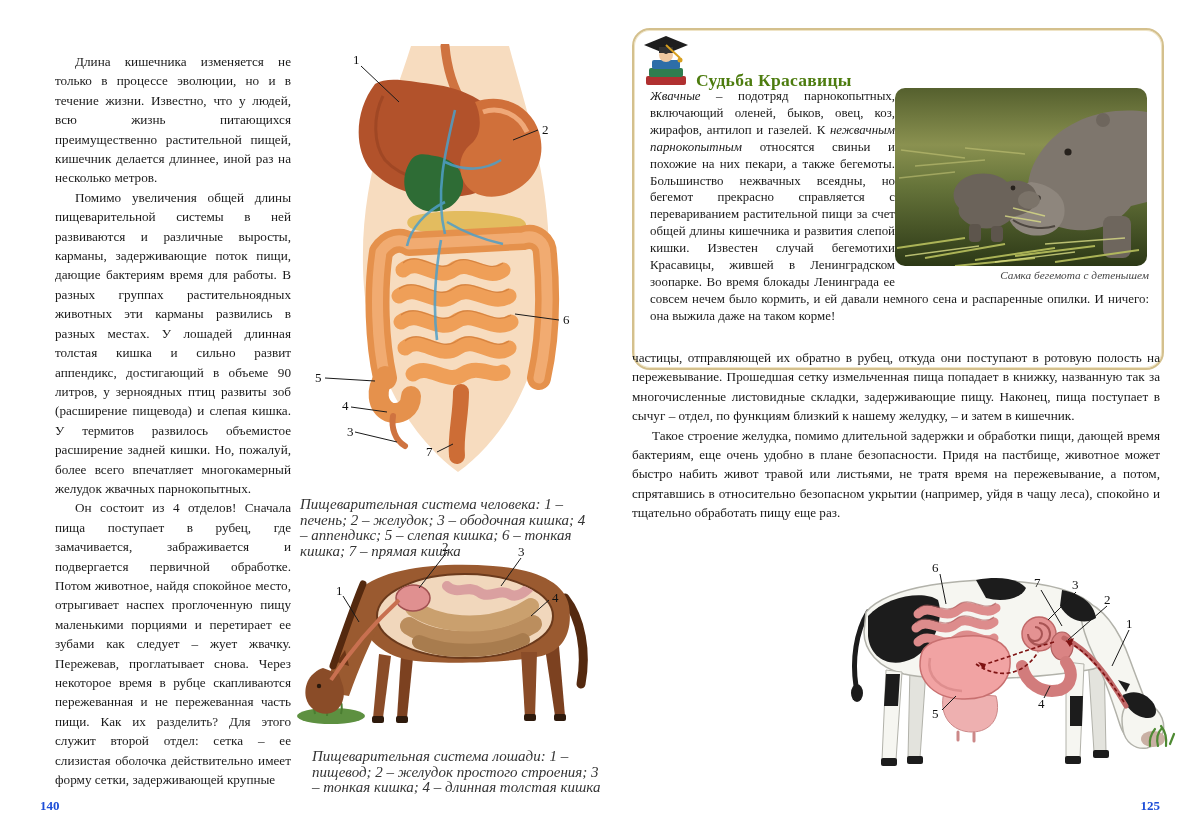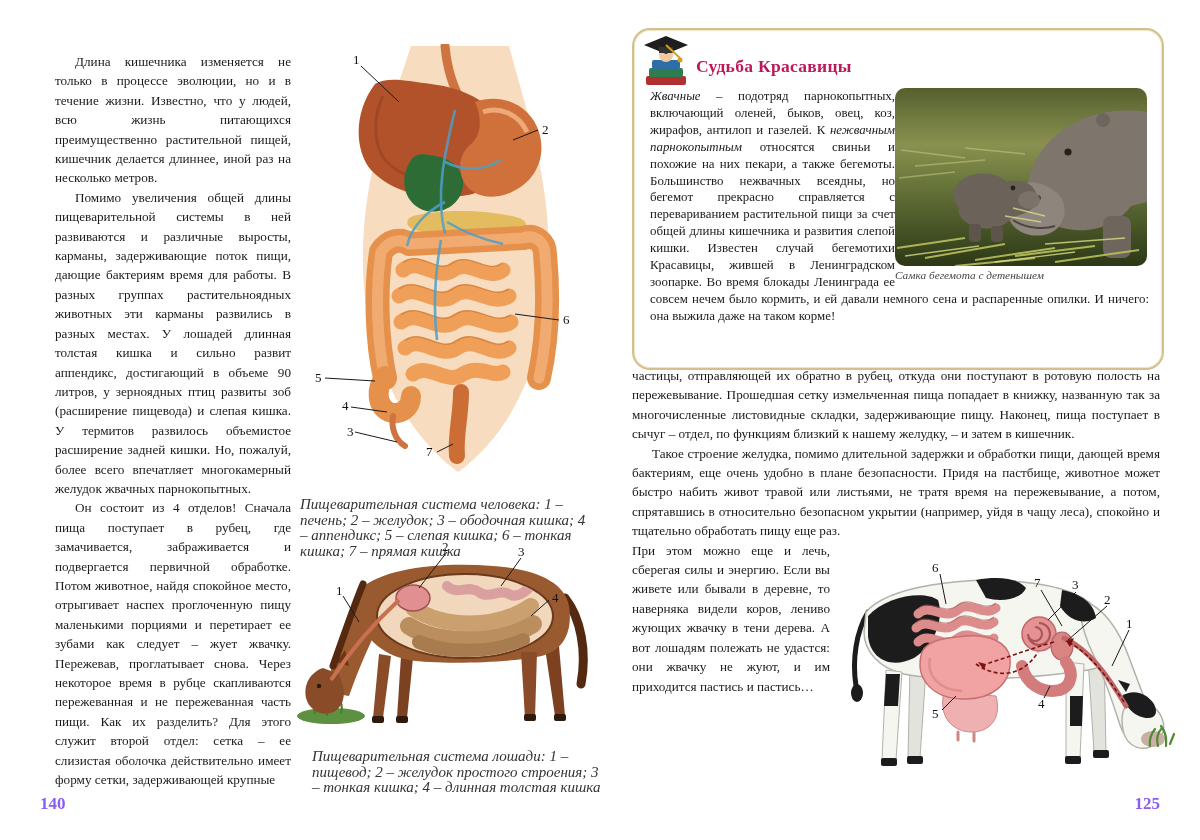--- a/index.html
+++ b/index.html
@@ -7,31 +7,31 @@
   .spread{position:relative;width:1200px;height:840px;background:#ffffff;overflow:hidden;}
   .jtext{font-size:13.2px;line-height:19.4px;color:#1a1a1a;text-align:justify;hyphens:auto;}
   .jtext p{margin:0;}
   .jtext p.indent{text-indent:20px;}
   .caption{font-style:italic;font-size:15px;line-height:15.6px;color:#333;}
   .left-text{position:absolute;left:55px;top:52px;width:236px;height:736px;overflow:hidden;}
   .fig-human{position:absolute;left:295px;top:44px;width:330px;height:432px;}
   .cap-human{position:absolute;left:300px;top:482px;width:292px;}
   .fig-horse{position:absolute;left:297px;top:540px;width:322px;height:188px;}
   .cap-horse{position:absolute;left:312px;top:734px;width:292px;}
-  .pagenum{position:absolute;bottom:26px;font-size:17px;font-weight:bold;color:#8b5cf6;}
+  .pagenum{position:absolute;bottom:26px;font-size:13px;font-weight:bold;color:#1d4ed8;}
   .pagenum.pleft{left:40px;}
   .pagenum.pright{right:40px;}
   .infobox{position:absolute;left:632px;top:28px;width:528px;height:338px;border:2px solid #d4c08d;border-radius:18px;background:#fff;box-shadow:inset 0 0 0 1px #efe4c6;}
   .box-icon{position:absolute;left:8px;top:4px;width:48px;height:54px;}
-  .box-title{position:absolute;left:62px;top:26px;font-size:17.5px;font-weight:bold;color:#be185d;letter-spacing:.3px;}
+  .box-title{position:absolute;left:62px;top:40px;font-size:17.5px;font-weight:bold;color:#4d7c0f;letter-spacing:.3px;}
   .box-body{position:absolute;left:16px;right:13px;top:58px;bottom:8px;overflow:hidden;font-size:12.9px;line-height:16.9px;text-align:justify;color:#1a1a1a;hyphens:auto;}
   .photo-fig{float:right;width:254px;margin:0 0 2px 10px;}
   .photo{width:252px;height:178px;border-radius:10px;overflow:hidden;display:block;}
-  .photo-cap{font-style:italic;font-size:11.3px;color:#444;text-align:left;margin-top:3px;line-height:13px;}
-  .right-main{position:absolute;left:632px;top:366px;width:528px;}
+  .photo-cap{font-style:italic;font-size:11.3px;color:#444;text-align:right;margin-top:3px;line-height:13px;}
+  .right-main{position:absolute;left:632px;top:348px;width:528px;}
   .right-main p{margin:0;}
   .rp2b{width:198px;}
   .cow-cap{width:176px;margin:5px 0 0 32px;}
   .fig-cow{position:absolute;left:826px;top:546px;width:350px;height:242px;}
   .lead{font-weight:normal;font-style:italic;}
   svg text{font-family:"Liberation Serif",serif;}
 </style>
 </head>
 <body>
 
@@ -226,21 +226,20 @@
           </svg>
           <figcaption class="photo-cap">Самка бегемота с детенышем</figcaption>
         </figure>
         <span class="lead">Жвачные</span><span> – подотряд парнокопытных, включающий оленей, быков, овец, коз, жирафов, антилоп и газелей. К </span><span class="lead">нежвачным парнокопытным</span><span> относятся свиньи и похожие на них пекари, а также бегемоты. Большинство нежвачных всеядны, но бегемот прекрасно справляется с перевариванием растительной пищи за счет общей длины кишечника и развития слепой кишки. Известен случай бегемотихи Красавицы, жившей в Ленинградском зоопарке. Во время блокады Ленинграда ее совсем нечем было кормить, и ей давали немного сена и распаренные опилки. И ничего: она выжила даже на таком корме!</span>
       </div>
     </div>
 
     <div class="right-main jtext">
       <p>частицы, отправляющей их обратно в рубец, откуда они поступают в ротовую полость на пережевывание. Прошедшая сетку измельченная пища попадает в книжку, названную так за многочисленные листовидные складки, задерживающие пищу. Наконец, пища поступает в сычуг – отдел, по функциям близкий к нашему желудку, – и затем в кишечник.</p>
       <p class="indent">Такое строение желудка, помимо длительной задержки и обработки пищи, дающей время бактериям, еще очень удобно в плане безопасности. Придя на пастбище, животное может быстро набить живот травой или листьями, не тратя время на пережевывание, а потом, спрятавшись в относительно безопасном укрытии (например, уйдя в чащу леса), спокойно и тщательно обработать пищу еще раз.</p>
-      <p class="rp2b">При этом можно еще и лечь, сберегая силы и энергию. Если вы живете или бывали в деревне, то наверняка видели коров, лениво жующих жвачку в тени дерева. А вот лошадям полежать не удастся: они жвачку не жуют, и им приходится пастись и пастись…</p>
     </div>
 
     <div class="fig-cow">
       <svg viewBox="0 0 350 242" width="350" height="242" role="img">
         <path d="M42,66 C30,86 26,114 30,140" stroke="#1c1c1c" stroke-width="5" fill="none" stroke-linecap="round"></path>
         <ellipse cx="31" cy="147" rx="6" ry="9" fill="#1c1c1c"></ellipse>
         <path d="M84,122 L82,212 L94,212 L100,124 Z" fill="#e3e3dd" stroke="#b2b2aa" stroke-width="1"></path>
         <path d="M262,112 L268,206 L280,206 L278,110 Z" fill="#e3e3dd" stroke="#b2b2aa" stroke-width="1"></path>
         <path d="M40,66 C62,40 140,30 196,36 C240,40 264,52 274,68 C281,80 284,92 284,100 C284,114 276,122 262,124 C200,134 118,136 78,128 C52,122 38,104 38,86 Z" fill="#f6f6f1" stroke="#b2b2aa" stroke-width="1.5"></path>
         <path d="M256,54 C280,62 294,86 304,114 C312,136 320,156 326,172 C330,184 326,194 316,197 C306,199 298,191 294,179 C286,154 277,128 267,108 C261,96 255,78 254,64 Z" fill="#f6f6f1" stroke="#b2b2aa" stroke-width="1.5"></path>

